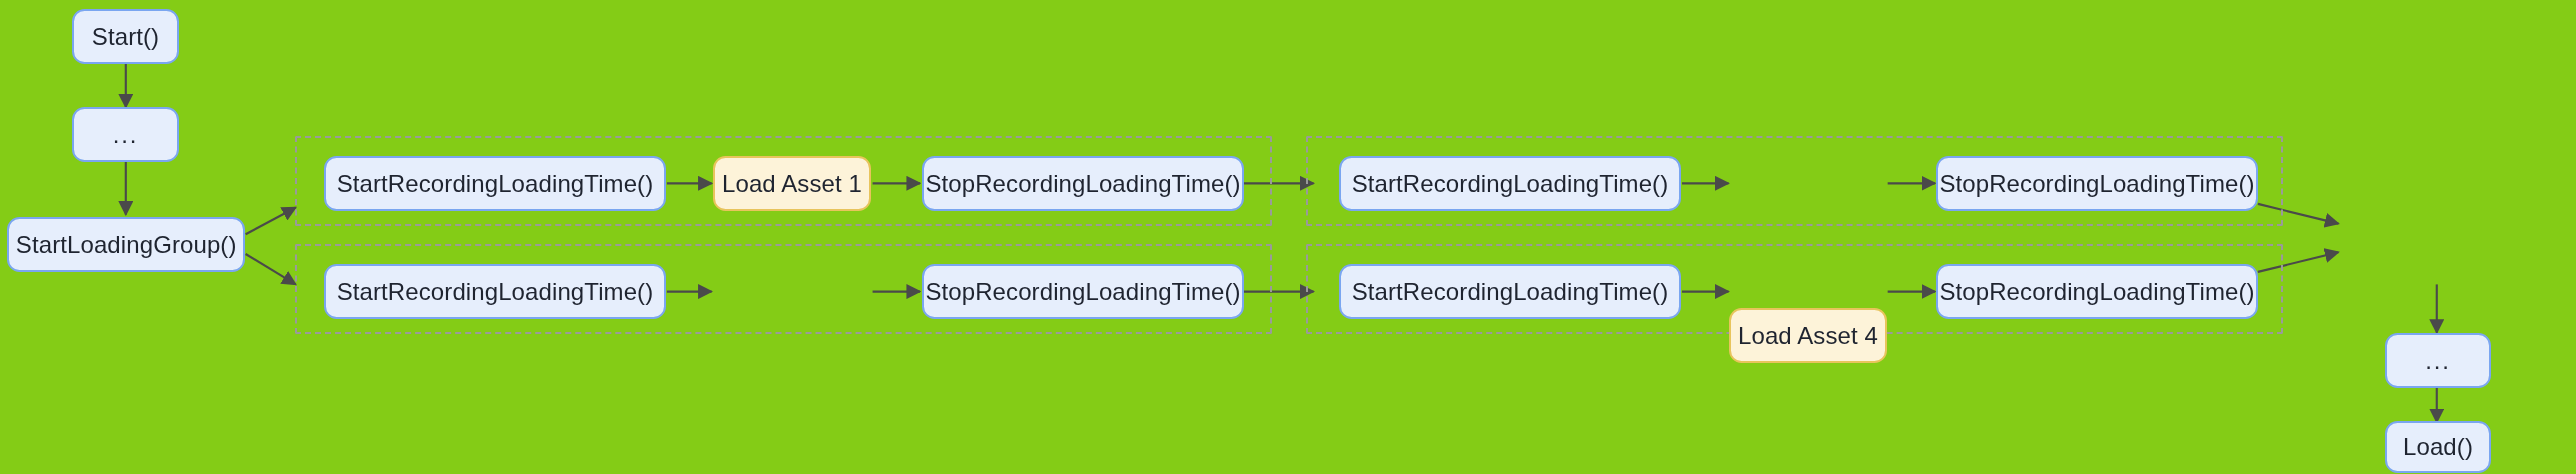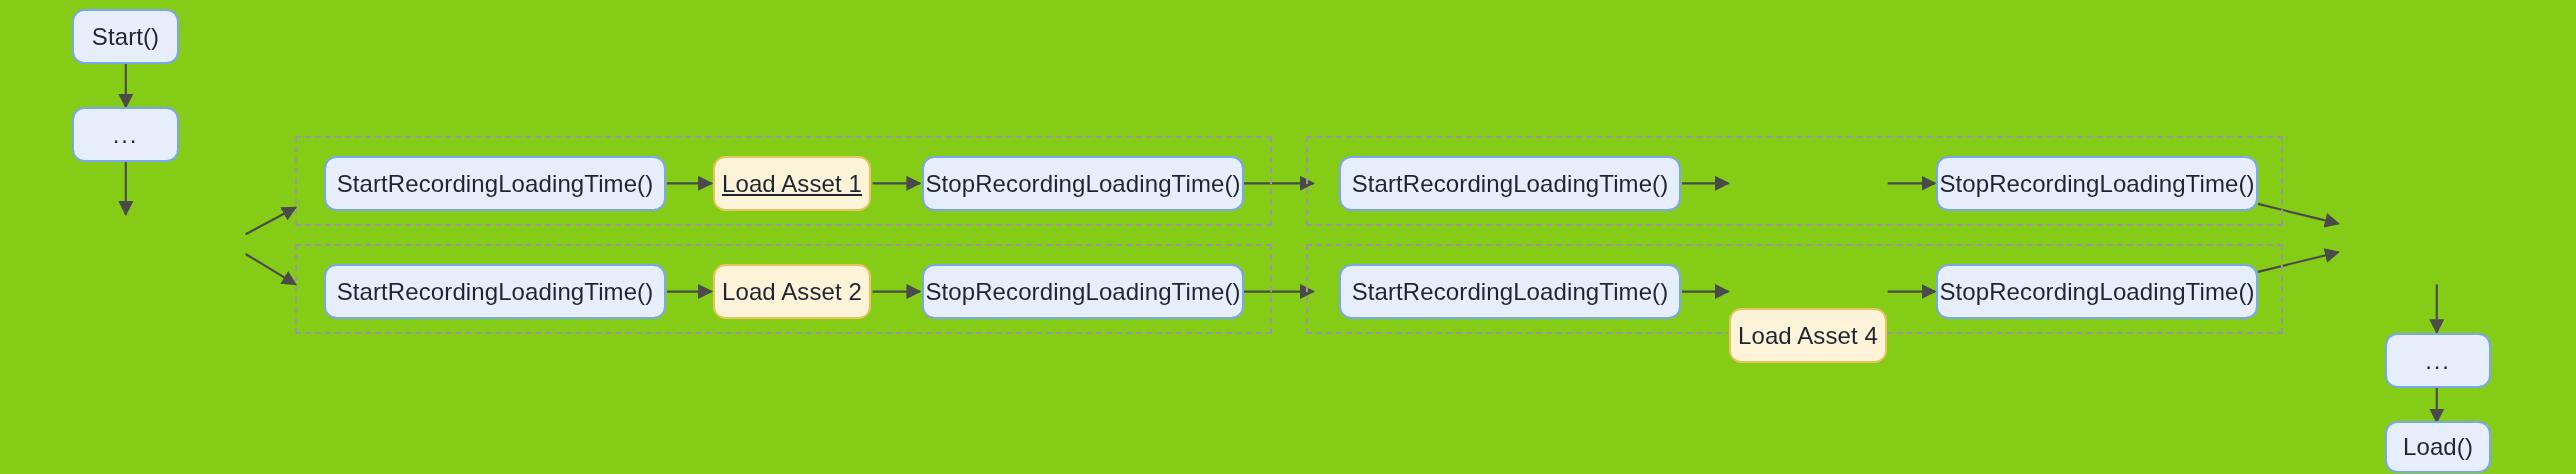--- a/index.html
+++ b/index.html
@@ -107,27 +107,27 @@
   <div class="group" style="left:295px; top:244px; width:977px; height:90px;"></div>
   <div class="group" style="left:1306px; top:136px; width:977px; height:90px;"></div>
   <div class="group" style="left:1306px; top:244px; width:977px; height:90px;"></div>
 
   <div class="node blue" style="left:72px; top:9px; width:107px; height:55px;">Start()</div>
 
   <div class="node blue" style="left:72px; top:107px; width:107px; height:55px;">
     <span class="ellipsis">...</span>
   </div>
 
+  <div class="node blue" style="left:7.2px; top:217px; width:238px; height:55px;">StartLoadingGroup()</div>
 
   <div class="node blue" style="left:324px; top:156px; width:342px; height:55px;">StartRecordingLoadingTime()</div>
-  <div class="node amber" style="left:713px; top:156px; width:158px; height:55px;text-decoration:underline;">Load Asset 1</div>
+  <div class="node amber" style="left:713px; top:156px; width:158px; height:55px;">Load Asset 1</div>
   <div class="node blue" style="left:922px; top:156px; width:322px; height:55px;">StopRecordingLoadingTime()</div>
 
   <div class="node blue" style="left:324px; top:264px; width:342px; height:55px;">StartRecordingLoadingTime()</div>
-  <div class="node amber" style="left:713px; top:264px; width:158px; height:55px;">Load Asset 2</div>
   <div class="node blue" style="left:922px; top:264px; width:322px; height:55px;">StopRecordingLoadingTime()</div>
 
   <div class="node blue" style="left:1339px; top:156px; width:342px; height:55px;">StartRecordingLoadingTime()</div>
   <div class="node blue" style="left:1936px; top:156px; width:322px; height:55px;">StopRecordingLoadingTime()</div>
 
   <div class="node blue" style="left:1339px; top:264px; width:342px; height:55px;">StartRecordingLoadingTime()</div>
   <div class="node amber" style="left:1729px; top:264px; width:158px; height:55px;margin-top:44px;">Load Asset 4</div>
   <div class="node blue" style="left:1936px; top:264px; width:322px; height:55px;">StopRecordingLoadingTime()</div>
 
 

